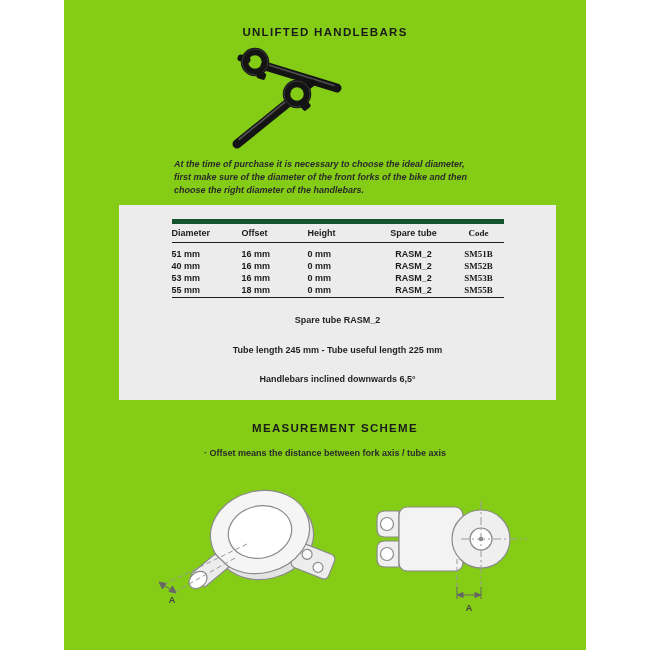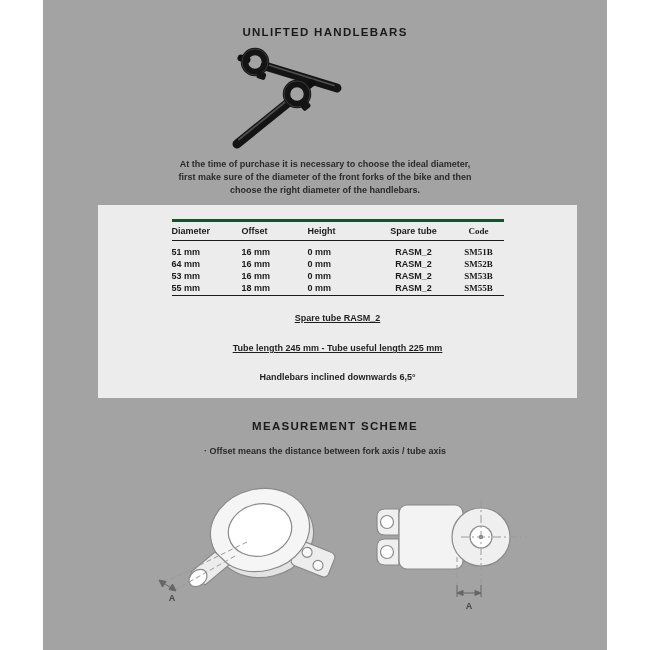--- a/index.html
+++ b/index.html
@@ -1,51 +1,51 @@
 <!DOCTYPE html>
 <html><head>
 <meta charset="utf-8">
 <style>
   * { box-sizing: border-box; }
   body { margin:0; background:#fff; }
   .page {
-    position:relative; width:564px; height:650px; margin:0 auto;
-    overflow:hidden; background:#a3a3a3; color:#222;
+    position:relative; width:522px; height:650px; margin:0 auto;
+    overflow:hidden; background:#84cc16; color:#222;
     font-family:"Liberation Sans", sans-serif;
   }
   .page-title {
     margin:0; padding-top:26px; text-align:center;
     font-size:11.5px; font-weight:bold; letter-spacing:1.3px; color:#1a1a1a;
   }
   .hero { display:flex; justify-content:center; margin-top:4px; height:112px; }
   .hero svg { margin-right:70px; }
   .intro {
-    width:302px; margin:4px auto 0; text-align:center;
-    font-size:9px; font-weight:bold; line-height:1.45; color:#2a2a2a;
+    width:302px; margin:4px auto 0; 
+    font-size:9px; font-weight:bold; line-height:1.45; color:#2a2a2a;font-style:italic;
   }
   .panel {
     margin:8px 30px 0 55px; background:#ececec;
     padding:14px 10px 16px;
   }
   .spec-table {
     margin:0 auto; border-collapse:collapse;
     font-size:9px; font-weight:bold; color:#1b1b1b;
-    border-top:3px solid #14532d; border-bottom:1px solid #1b1b1b;
+    border-top:5px solid #14532d; border-bottom:1px solid #1b1b1b;
   }
   .spec-table th { padding:4px 0; border-bottom:1px solid #1b1b1b; font-size:9px; }
   .spec-table td { padding:1px 0; }
   .spec-table tbody tr:first-child td { padding-top:6px; }
   .spec-table tbody tr:last-child td { padding-bottom:2px; }
   .c1 { width:70px; text-align:left; }
   .c2 { width:66px; text-align:left; }
   .c3 { width:66px; text-align:left; }
   .c4 { width:80px; text-align:center; }
   .c5 { width:50px; text-align:center;font-family:Liberation Serif, serif; }
   .panel-notes { margin-top:10px; text-align:center; font-size:9px; font-weight:bold; line-height:1.55; color:#1f1f1f; }
-  .panel-notes p { margin:16px;text-decoration:underline; }
+  .panel-notes p { margin:16px; }
   .incline-note { margin:4px 0 0; text-align:center; font-size:9px; font-weight:bold; color:#1f1f1f; }
   .scheme-title {
     margin:22px 0 0; text-align:center;
     font-size:11.5px; font-weight:bold; letter-spacing:1.3px; color:#1a1a1a;padding-left:20px;
   }
   .scheme-note { margin:14px 4px 0; text-align:center; font-size:9px; font-weight:bold; color:#2a2a2a; }
   .drawings { display:flex; justify-content:center; align-items:flex-start; gap:20px; margin-top:12px; }
   .right-draw { margin-top:25px; }
   svg text { font-family:"Liberation Sans", sans-serif; font-weight:bold; fill:#444; }
 </style>
@@ -92,21 +92,21 @@
       </thead>
       <tbody>
         <tr>
           <td class="c1">51 mm</td>
           <td class="c2">16 mm</td>
           <td class="c3">0 mm</td>
           <td class="c4">RASM_2</td>
           <td class="c5">SM51B</td>
         </tr>
         <tr>
-          <td class="c1">64 mm</td>
+          <td class="c1">40 mm</td>
           <td class="c2">16 mm</td>
           <td class="c3">0 mm</td>
           <td class="c4">RASM_2</td>
           <td class="c5">SM52B</td>
         </tr>
         <tr>
           <td class="c1">53 mm</td>
           <td class="c2">16 mm</td>
           <td class="c3">0 mm</td>
           <td class="c4">RASM_2</td>

